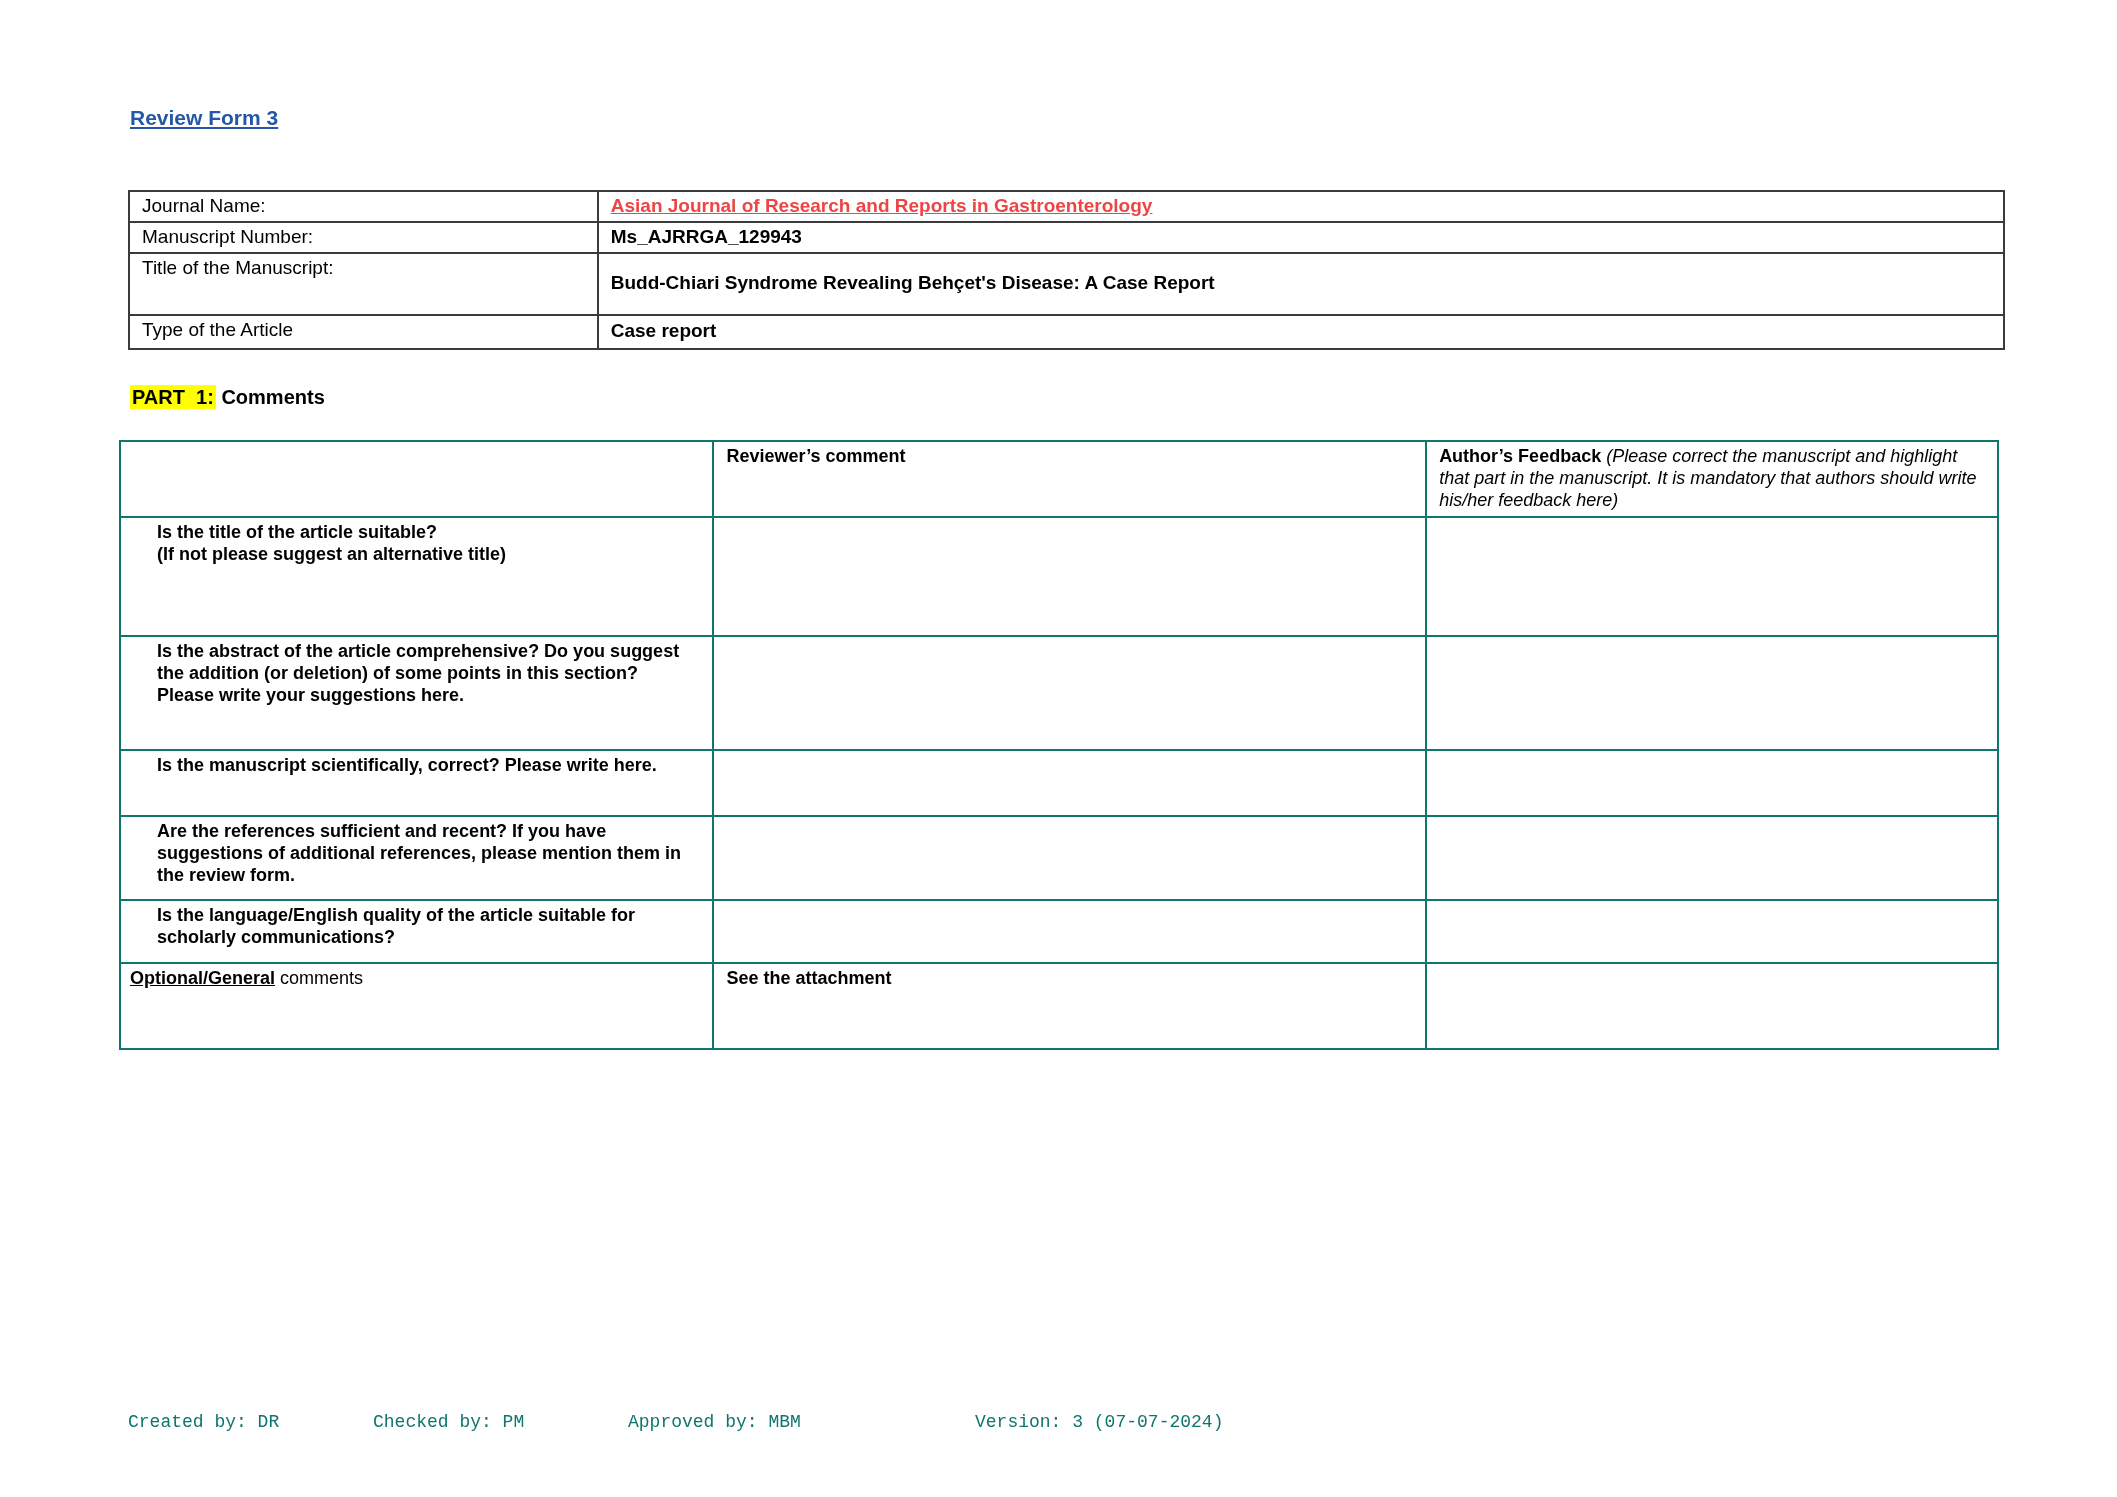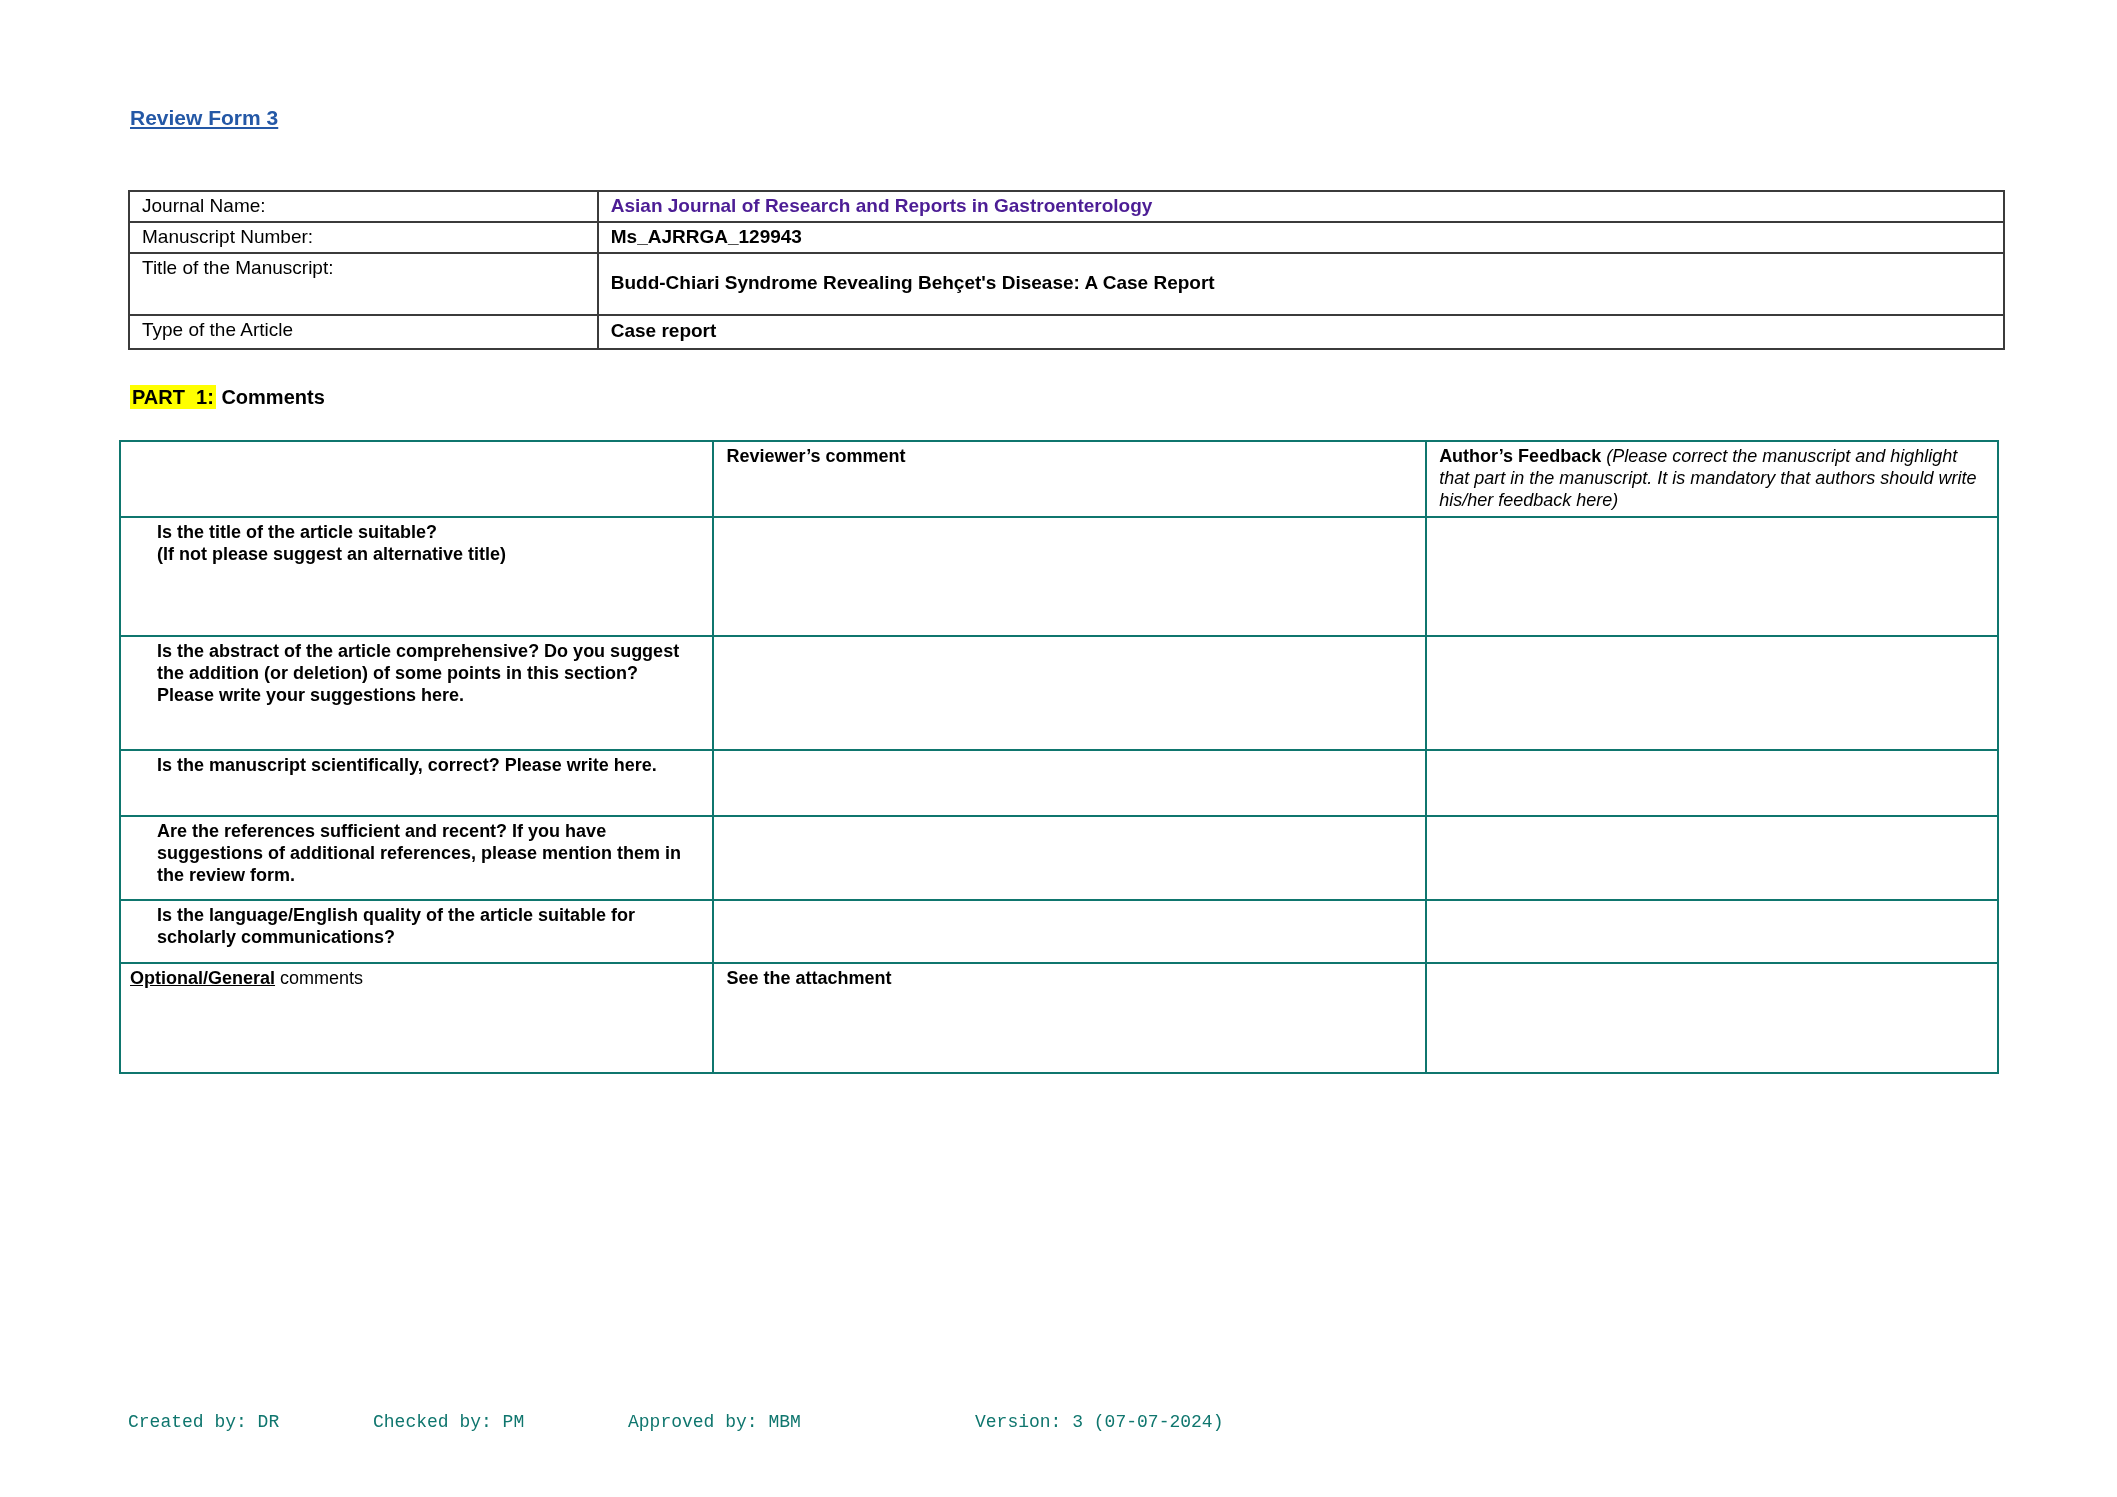--- a/index.html
+++ b/index.html
@@ -36,22 +36,23 @@
   .info-table td {
     border: 2px solid #3b3b3b;
     padding: 3px 12px;
     vertical-align: top;
     font-size: 19px;
     line-height: 1.2;
   }
   .info-table td.value { font-weight: bold; }
   .info-table td.v-mid { vertical-align: middle; }
   .journal-link {
-    color: #4c1d95;
+    color: #ef4444;
     font-weight: bold;
+    text-decoration: underline;
     cursor: pointer;
   }
   
   .part-heading {
     position: absolute;
     left: 130px;
     top: 386px;
     margin: 0;
     font-size: 20px;
     font-weight: bold;
@@ -166,21 +167,21 @@
       <tr style="height:84px;">
         <td class="question" style="white-space:pre-line;margin-left:13px;">Are the references sufficient and recent? If you have suggestions of additional references, please mention them in the review form.</td>
         <td></td>
         <td></td>
       </tr>
       <tr style="height:63px;">
         <td class="question" style="white-space:pre-line;border-radius:17px;">Is the language/English quality of the article suitable for scholarly communications?</td>
         <td></td>
         <td></td>
       </tr>
-      <tr style="height:110px;">
+      <tr style="height:86px;">
         <td class="opt-label"><span class="opt-underline">Optional/General</span><span> comments</span></td>
         <td class="answer-bold">See the attachment</td>
         <td></td>
       </tr>
     </tbody>
   </table>
 
   <div class="footer-item f1">Created by: DR</div>
   <div class="footer-item f2">Checked by: PM</div>
   <div class="footer-item f3">Approved by: MBM</div>

